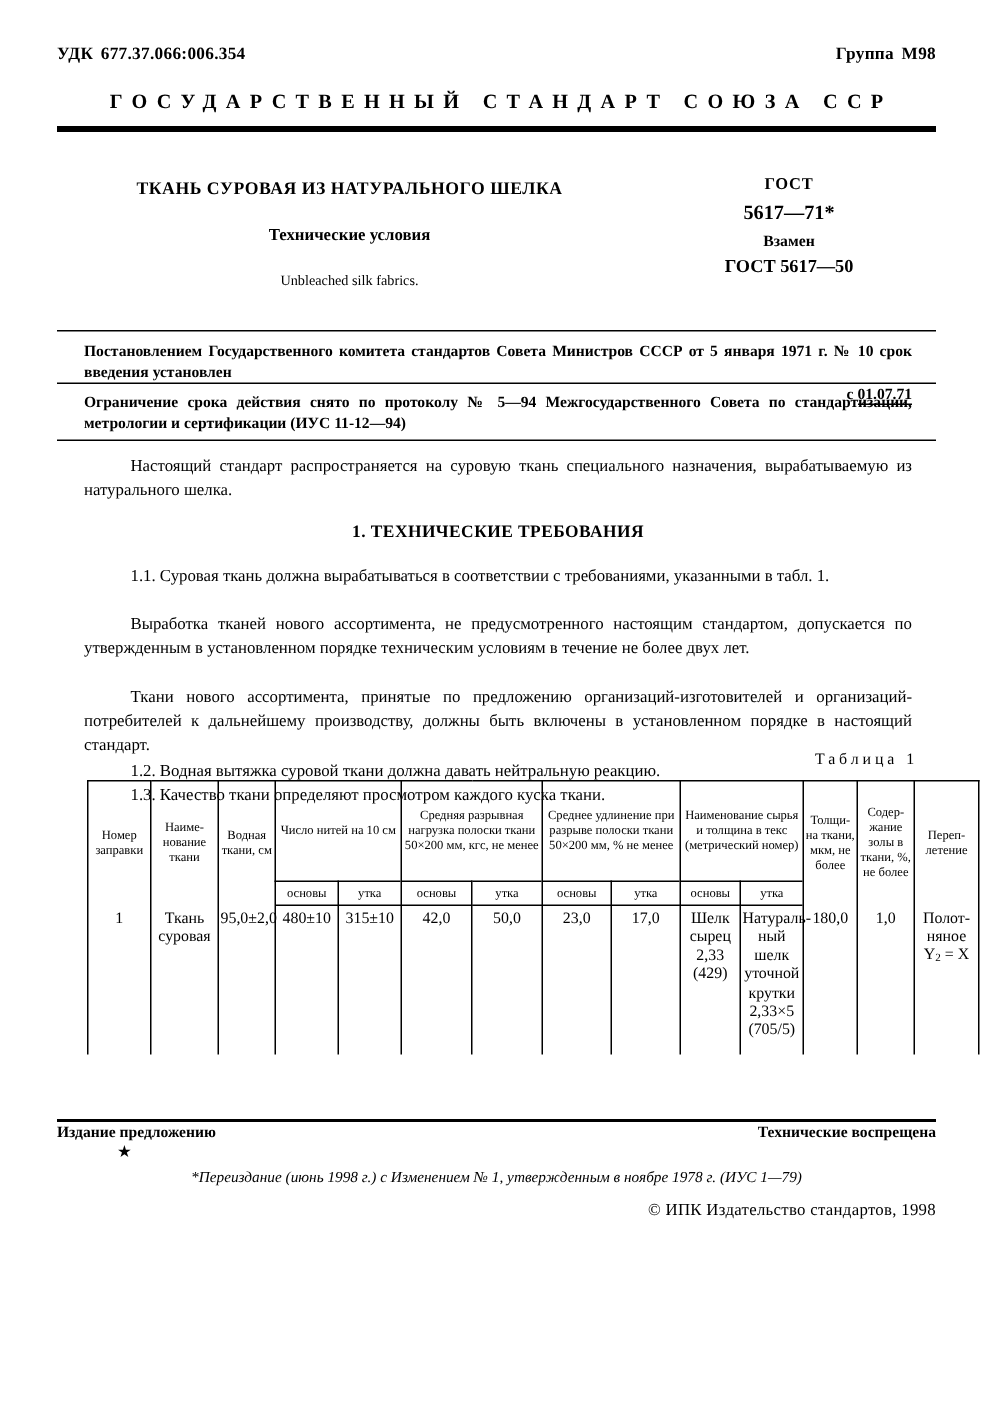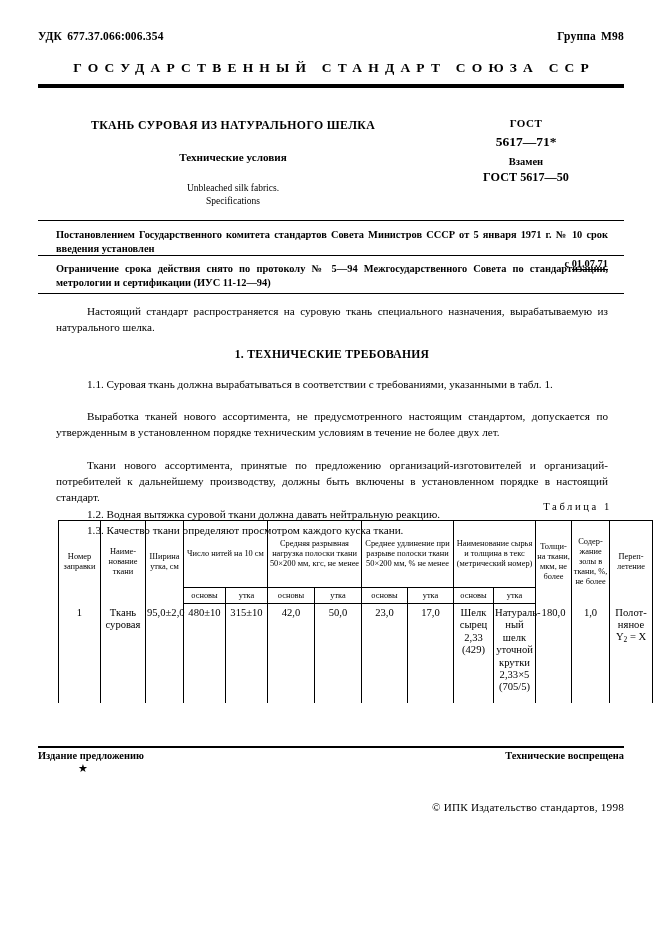--- a/index.html
+++ b/index.html
@@ -268,21 +268,20 @@
 
   <div class="banner">ГОСУДАРСТВЕННЫЙ СТАНДАРТ СОЮЗА ССР</div>
   <div class="banner-rule"></div>
 
   <div class="title-block">
     <div class="title-left">
       <div class="title-main">ТКАНЬ СУРОВАЯ ИЗ НАТУРАЛЬНОГО ШЕЛКА</div>
       <div class="title-sub">Технические условия</div>
       <div class="title-en">
         <div>Unbleached silk fabrics.</div>
-        <div>Specifications</div>
       </div>
     </div>
     <div class="title-right">
       <div class="gost-word">ГОСТ</div>
       <div class="gost-code">5617—71*</div>
       <div class="gost-vzamen">Взамен</div>
       <div class="gost-old">ГОСТ 5617—50</div>
     </div>
   </div>
 
@@ -328,21 +327,21 @@
         <col style="width:42px">
         <col style="width:36px">
         <col style="width:38px">
         <col style="width:43px">
       </colgroup>
 
       <tbody>
           <tr class="head-top">
         <th rowspan="2">Номер заправки</th>
         <th rowspan="2">Наиме-нование ткани</th>
-        <th rowspan="2">Ширина утка, см</th>
+        <th rowspan="2">Водная ткани, см</th>
         <th colspan="2">Число нитей на 10 см</th>
         <th colspan="2">Средняя разрывная нагрузка полоски ткани 50×200 мм, кгс, не менее</th>
         <th colspan="2">Среднее удлинение при разрыве полоски ткани 50×200 мм, % не менее</th>
         <th colspan="2">Наименование сырья и толщина в текс (метрический номер)</th>
         <th rowspan="2">Толщи-на ткани, мкм, не более</th>
         <th rowspan="2">Содер-жание золы в ткани, %, не более</th>
         <th rowspan="2">Переп-летение</th>
       </tr>
 
       <tr class="head-sub">
@@ -378,15 +377,16 @@
     </tbody>
       </table>
   </div>
 
   <div class="foot-rule"></div>
   <div class="foot-row">
     <div>Издание предложению</div>
     <div>Технические воспрещена</div>
   </div>
   <div class="foot-star">★</div>
+  <div class="foot-note">*Переиздание (июнь 1998 г.) с Изменением № 1, утвержденным в ноябре 1978 г. (ИУС 1—79)</div>
   <div class="foot-copy">©  ИПК  Издательство стандартов, 1998</div>
 
 </div>
 
 </body></html>

